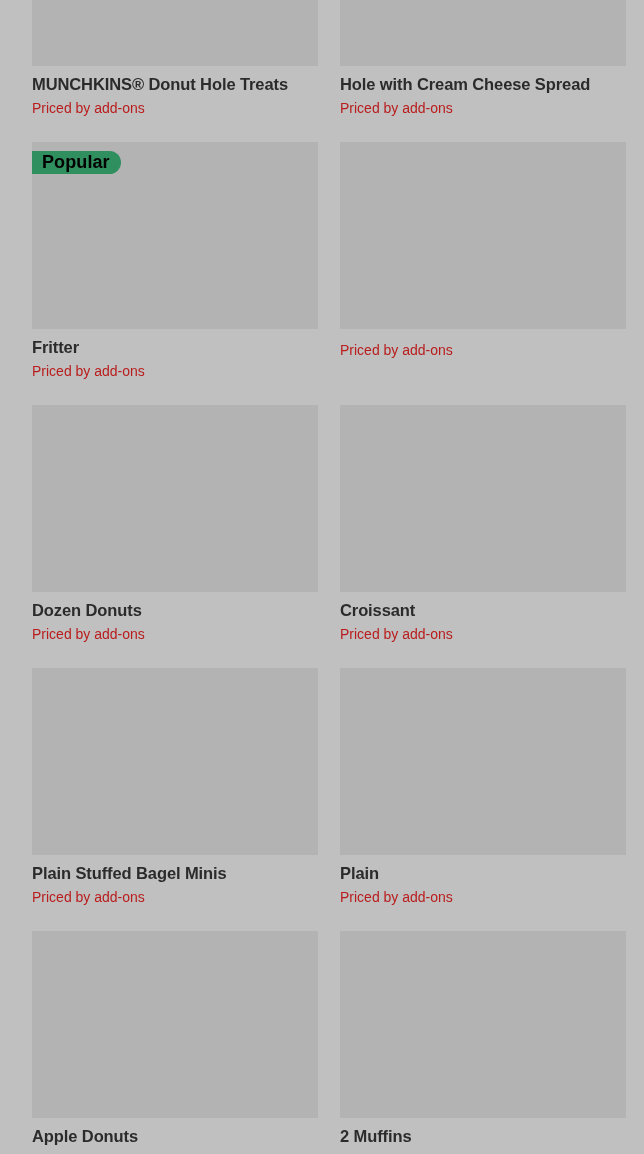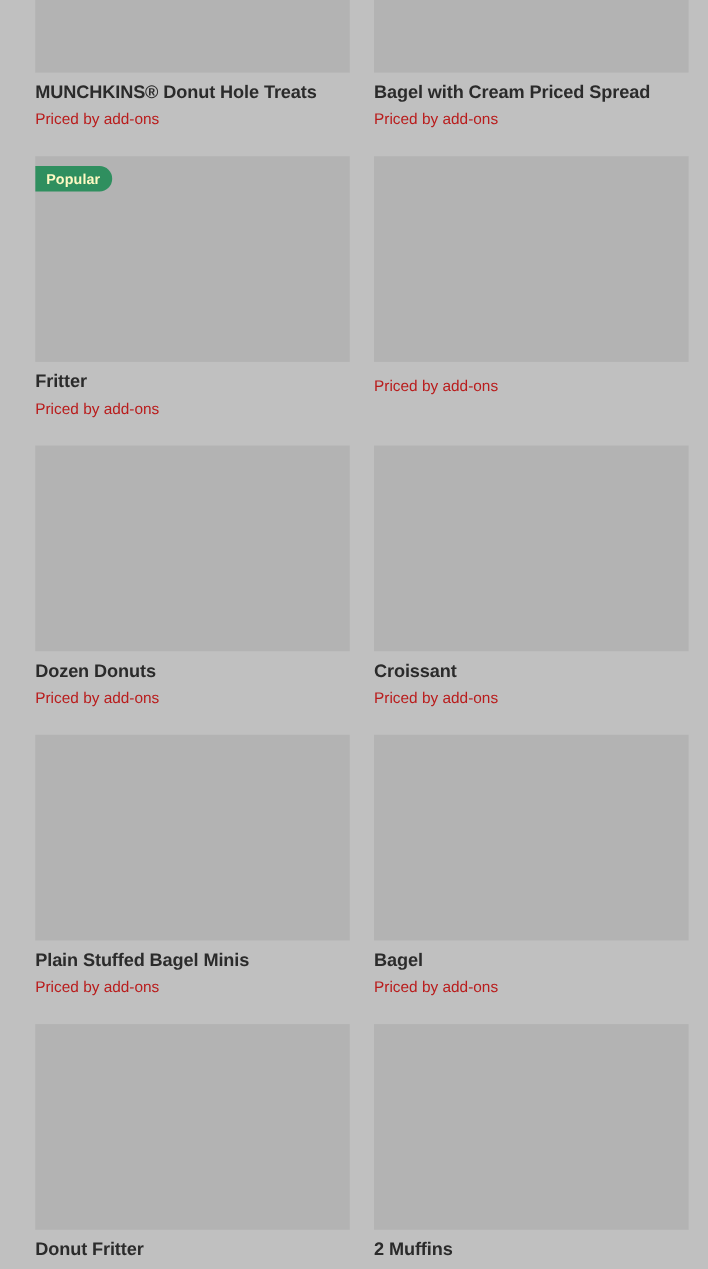--- a/index.html
+++ b/index.html
@@ -50,22 +50,22 @@
     display: block;
   }
 
   .card-badge {
     position: absolute;
     left: 0;
     top: 9px;
     height: 23px;
     line-height: 23px;
     background: #2f8f5f;
-    color: #fef9c3;
-    font-size: 13px;
+    color: #000000;
+    font-size: 18px;
     font-weight: 700;
     padding: 0 11px 0 10px;
     border-top-right-radius: 12px;
     border-bottom-right-radius: 12px;
     letter-spacing: 0.1px;
     white-space: nowrap;
     box-sizing: border-box;
   }
 
   .card-body {
@@ -109,21 +109,21 @@
       <div class="menu-card">
         <div class="card-image"></div>
         <div class="card-body">
           <div class="card-title">MUNCHKINS® Donut Hole Treats</div>
           <div class="card-subtitle">Priced by add-ons</div>
         </div>
       </div>
       <div class="menu-card">
         <div class="card-image"></div>
         <div class="card-body">
-          <div class="card-title">Bagel with Cream Priced Spread</div>
+          <div class="card-title">Hole with Cream Cheese Spread</div>
           <div class="card-subtitle">Priced by add-ons</div>
         </div>
       </div>
     </div>
     <div class="menu-row">
       <div class="menu-card">
         <div class="card-image">
           <span class="card-badge">Popular</span>
         </div>
         <div class="card-body">
@@ -158,30 +158,30 @@
       <div class="menu-card">
         <div class="card-image"></div>
         <div class="card-body">
           <div class="card-title">Plain Stuffed Bagel Minis</div>
           <div class="card-subtitle">Priced by add-ons</div>
         </div>
       </div>
       <div class="menu-card">
         <div class="card-image"></div>
         <div class="card-body">
-          <div class="card-title">Bagel</div>
+          <div class="card-title">Plain</div>
           <div class="card-subtitle">Priced by add-ons</div>
         </div>
       </div>
     </div>
     <div class="menu-row">
       <div class="menu-card">
         <div class="card-image"></div>
         <div class="card-body">
-          <div class="card-title">Donut Fritter</div>
+          <div class="card-title">Apple Donuts</div>
           <div class="card-subtitle">Priced by add-ons</div>
         </div>
       </div>
       <div class="menu-card">
         <div class="card-image"></div>
         <div class="card-body">
           <div class="card-title">2 Muffins</div>
           <div class="card-subtitle">Priced by add-ons</div>
         </div>
       </div>

